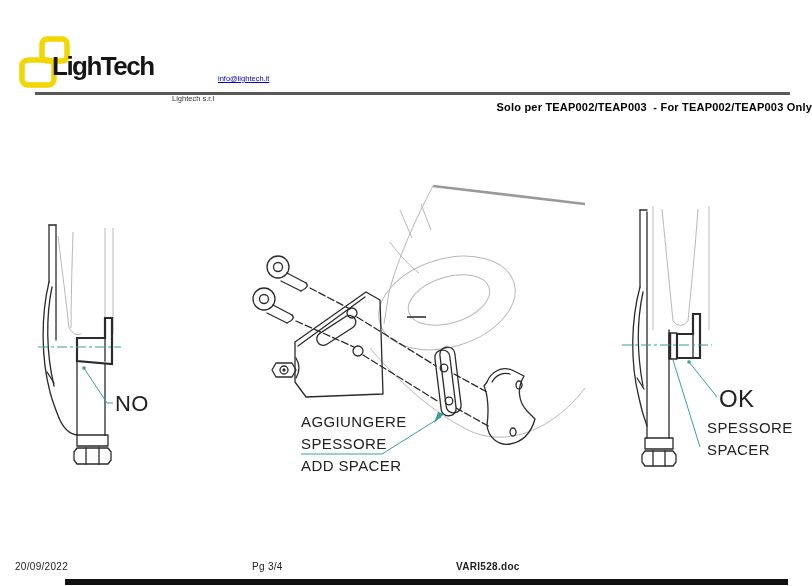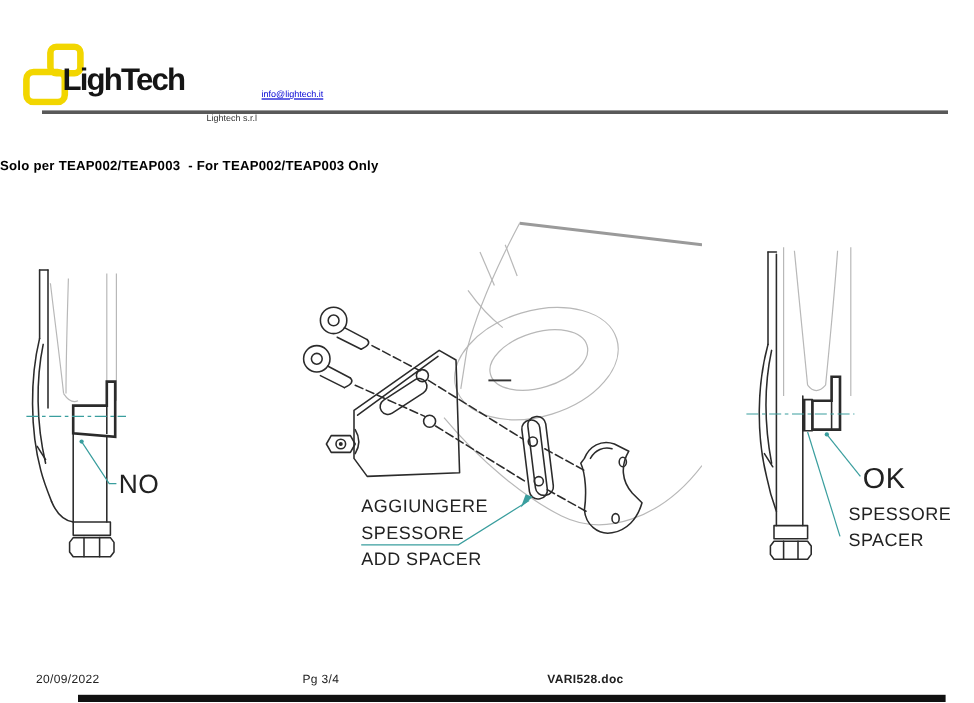--- a/index.html
+++ b/index.html
@@ -8,22 +8,22 @@
   .abs{position:absolute;}
 
   
   .logo-text{font-weight:bold;font-size:26px;letter-spacing:-1.5px;color:#151515;
              font-family:"Liberation Sans",sans-serif;}
   .company{font-size:7.5px;color:#333;line-height:10px;}
   .email{font-size:7.5px;color:#0000d4;text-decoration:underline;line-height:10px;display:inline-block;padding-left:46px;}
   .hrule{background:#595959;height:3px;}
 
   
-  .doc-title{left:0;right:0;top:101px;text-align:left;font-weight:bold;font-size:11px;
-             color:#000;white-space:pre;letter-spacing:0.2px;margin-top:32px;}
+  .doc-title{left:0;right:0;top:101px;text-align:right;font-weight:bold;font-size:11px;
+             color:#000;white-space:pre;letter-spacing:0.2px;}
 
   
   svg text.cad{font-family:"Liberation Sans",sans-serif;fill:#222;letter-spacing:0.4px;}
   svg text.cad-lg{font-size:22px;}
   svg text.cad-md{font-size:15px;}
   svg .ink{stroke:#2b2b2b;fill:none;stroke-width:1.3;stroke-linecap:round;stroke-linejoin:round;}
   svg .ink-bold{stroke:#2b2b2b;fill:none;stroke-width:2.2;stroke-linecap:square;}
   svg .ghost{stroke:#b8b8b8;fill:none;stroke-width:1;}
   svg .ghost-thick{stroke:#9a9a9a;fill:none;stroke-width:2.6;}
   svg .teal{stroke:#3a9e9e;fill:none;stroke-width:1;}
@@ -43,21 +43,21 @@
     <rect x="23" y="3" width="25" height="22" rx="5" fill="none" stroke="#F2D600" stroke-width="5.5"></rect>
   </svg>
 </div>
 <div class="abs logo-text" style="left:52px;top:51px;">LighTech</div>
 <div class="abs company" style="left:172px;top:62px;margin-top:32px;">Lightech s.r.l</div>
 <a class="abs email" href="#" style="left:172px;top:74px;">info@lightech.it</a>
 <div class="abs hrule" style="left:35px;top:92px;width:755px;"></div>
 
 <div class="abs doc-title">Solo per TEAP002/TEAP003  - For TEAP002/TEAP003 Only</div>
 
-<div class="abs" style="left:12px;top:190px;width:170px;height:310px;">
+<div class="abs" style="left:28px;top:190px;width:170px;height:310px;">
 <svg width="170" height="310" viewBox="0 0 170 310">
 
   <g class="ghost">
     <path d="M77,38 V144"></path>
         <path d="M85,38 V144"></path>
     <path d="M30,46 C34,80 38,110 41,138"></path>
     <path d="M45,42 C44,75 43,108 43,138"></path>
     <path d="M41,138 Q47,147 53,144"></path>
   </g>
 
@@ -198,16 +198,16 @@
     <circle cx="77" cy="172" r="1.8" fill="#3a9e9e" stroke="none"></circle>
     <path d="M77,172 L105,207"></path>
     <path d="M61,170 L88,257"></path>
   </g>
   <text x="107" y="217" class="cad" style="font-size:24px;">OK</text>
   <text x="95" y="243" class="cad cad-md">SPESSORE</text>
   <text x="95" y="265" class="cad cad-md">SPACER</text>
 </svg>
 </div>
 
-<div class="abs footer-text" style="left:30px;">20/09/2022</div>
+<div class="abs footer-text" style="left:15px;">20/09/2022</div>
 <div class="abs footer-text" style="left:228px;padding-left:24px;">Pg 3/4</div>
 <div class="abs footer-text" style="left:456px;font-weight:bold;">VARI528.doc</div>
 <div class="abs bottom-bar"></div>
 
 </body></html>

